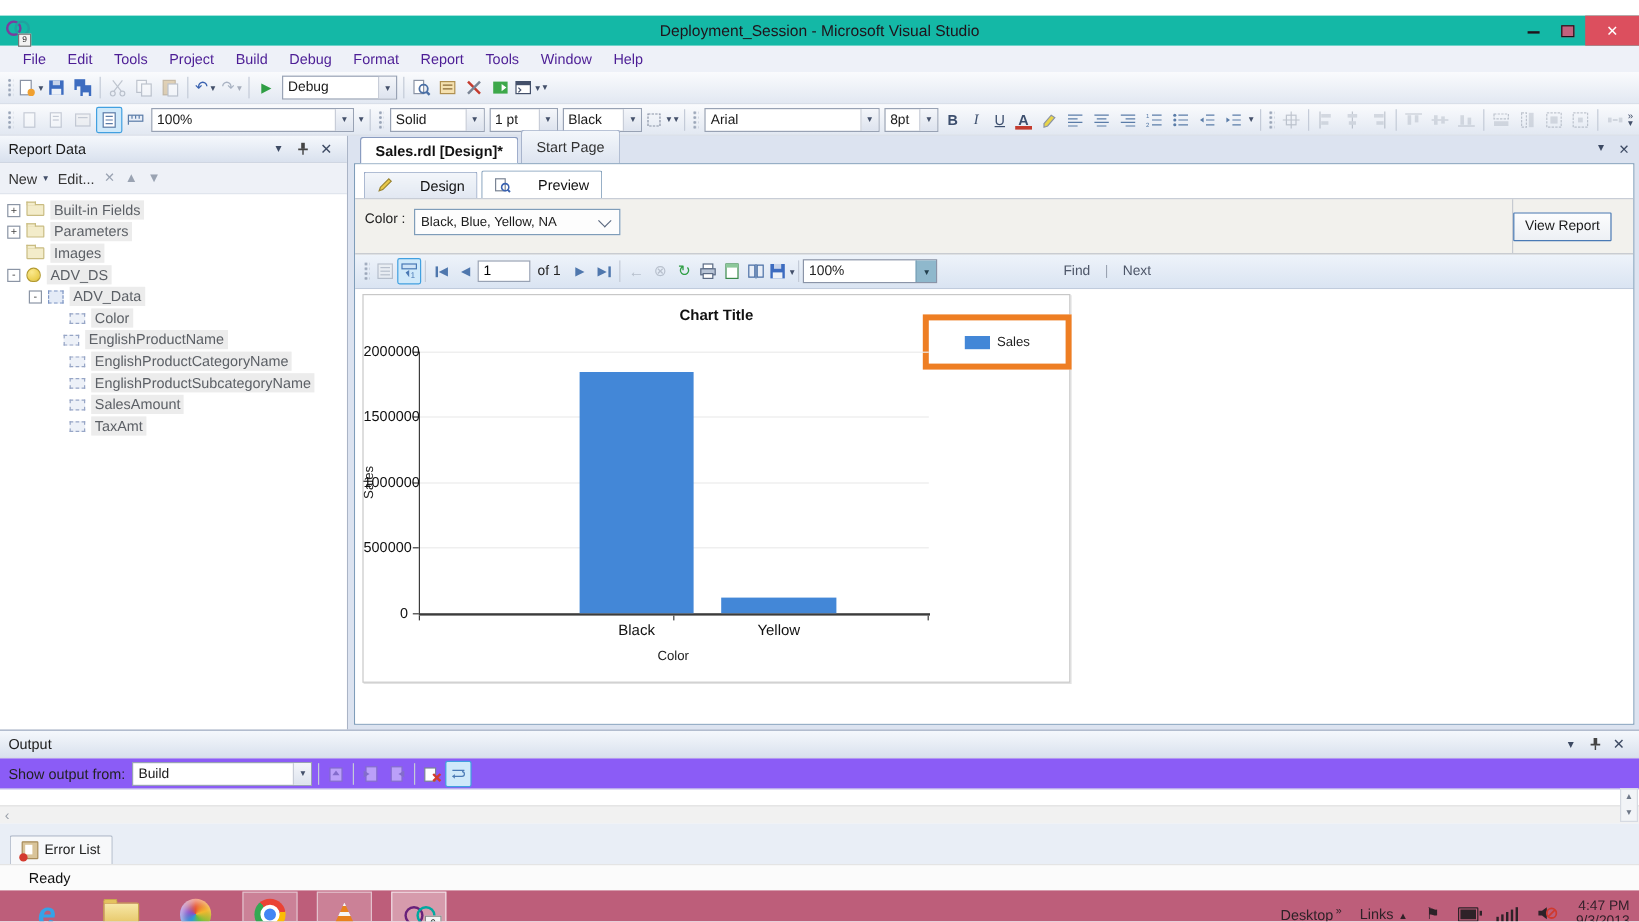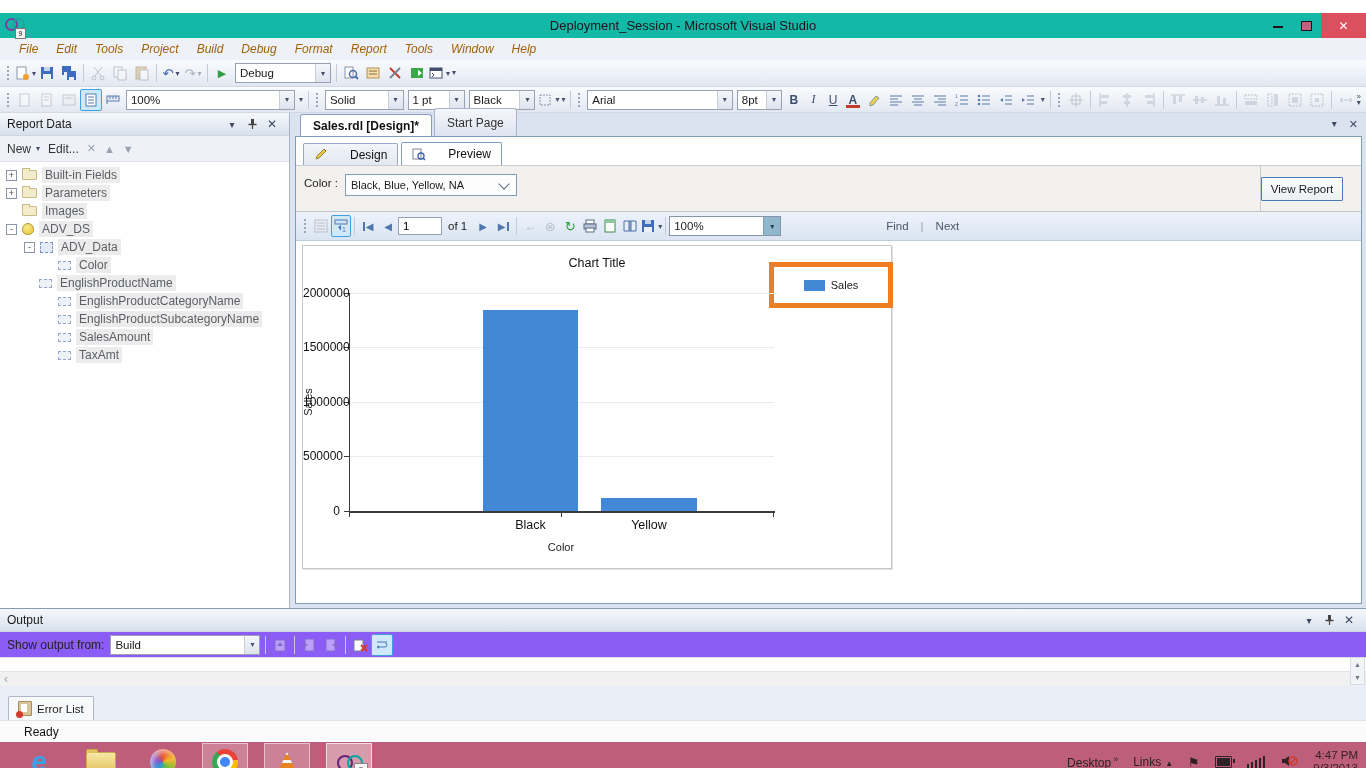--- a/index.html
+++ b/index.html
@@ -16,21 +16,21 @@
     font-size:7px;line-height:9px;text-align:center;color:#222;}
   .apptitle{position:absolute;left:0;right:0;text-align:center;font-size:13px;color:#20121a;}
   .winbtns{position:absolute;right:0;top:0;height:25px;display:flex;}
   .wbtn{width:29px;height:25px;display:flex;align-items:center;justify-content:center;color:#20121a;}
   .min-glyph{width:10px;border-bottom:2px solid #20121a;height:2px;}
   .restore-glyph{width:9px;height:8px;border:1px solid #20121a;position:relative;background:#c2617d;}
   .restore-glyph::before{content:"";position:absolute;left:2px;top:-4px;width:9px;height:8px;border:1px solid #20121a;z-index:-1;}
   .wbtn.close{width:45px;background:#dc4f5e;color:#fff;font-size:12px;}
   
   .menubar{height:22px;background:#eef1f8;display:flex;align-items:center;padding-left:10px;box-sizing:border-box;}
-  .menu-item{padding:0 9px;font-size:12px;color:#a16207;font-style:italic;}
+  .menu-item{padding:0 9px;font-size:12px;color:#4c1d95;}
   
   .tb{height:27px;background:linear-gradient(#fafbfd,#e2e8f2);display:flex;align-items:center;padding:0 3px;
     border-bottom:1px solid #d2d9e4;box-sizing:border-box;position:relative;}
   #tb2{height:26px;}
   .grip{width:5px;height:16px;margin:0 3px;background-image:radial-gradient(circle,#9aa5b8 1px,transparent 1.3px);
     background-size:4px 4px;}
   .tsep{width:1px;height:18px;background:#c4cbd8;margin:0 3px;}
   .tbtn{height:22px;min-width:22px;display:inline-flex;align-items:center;justify-content:center;}
   .dis{opacity:.42;}
   .g{font-family:"DejaVu Sans",sans-serif;font-size:13px;color:#4a5c7a;line-height:1;}
@@ -112,21 +112,21 @@
   .findinput{width:95px;height:18px;border:none;background:transparent;}
   .zoomcombo{width:112px;height:20px;background:#fff;border:1px solid #8a94a8;display:flex;align-items:center;
     font-size:11.5px;box-sizing:border-box;}
   .zoomcombo .za{width:16px;height:100%;background:#8fb8cc;border-left:1px solid #7aa2b8;display:flex;align-items:center;
     justify-content:center;color:#23404e;font-size:8px;}
   .linktxt{color:#4d5668;margin:0 6px;}
   .canvas{flex:1;background:#fff;position:relative;min-height:0;}
   
   .chartbox{position:absolute;left:6px;top:4px;width:588px;height:322px;border:1px solid #c8c8c8;background:#fff;
     box-shadow:1px 1px 0 #e2e2e2;}
-  .chart-title{position:absolute;top:10px;left:0;right:0;text-align:center;font-size:12.5px;font-weight:normal;color:#111;}
+  .chart-title{position:absolute;top:10px;left:0;right:0;text-align:center;font-size:12.5px;font-weight:bold;color:#111;}
   .ylabel{position:absolute;left:-30px;top:150px;width:70px;text-align:center;transform:rotate(-90deg);font-size:11px;color:#222;}
   .xlabel{position:absolute;left:46px;width:424px;top:295px;text-align:center;font-size:11px;color:#222;}
   .gridline{position:absolute;height:1px;background:#ebebeb;}
   .ytick-label{position:absolute;text-align:right;font-size:12px;color:#111;}
   .tickmark{position:absolute;width:5px;height:1px;background:#3c3c3c;}
   .xtick{position:absolute;width:1px;height:4px;background:#3c3c3c;}
   .xaxis{position:absolute;height:2px;background:#3c3c3c;}
   .yaxis{position:absolute;width:1px;background:#3c3c3c;}
   .bar{position:absolute;}
   .cat-label{position:absolute;font-size:12.5px;color:#111;text-align:center;}
@@ -630,21 +630,21 @@
           <div class="tree-row" style="padding-left: 24px;">
             <span class="exp">-</span>
             <span class="ticon dataset"></span>
             <span class="tlabel">ADV_Data</span>
           </div>
           <div class="tree-row" style="padding-left: 42px;">
             <span class="exp-sp"></span>
             <span class="ticon field"></span>
             <span class="tlabel">Color</span>
           </div>
-          <div class="tree-row" style="padding-left: 23px;">
+          <div class="tree-row" style="padding-left: 37px;">
             <span class="exp-sp"></span>
             <span class="ticon field"></span>
             <span class="tlabel">EnglishProductName</span>
           </div>
           <div class="tree-row" style="padding-left: 42px;">
             <span class="exp-sp"></span>
             <span class="ticon field"></span>
             <span class="tlabel">EnglishProductCategoryName</span>
           </div>
           <div class="tree-row" style="padding-left: 42px;">

